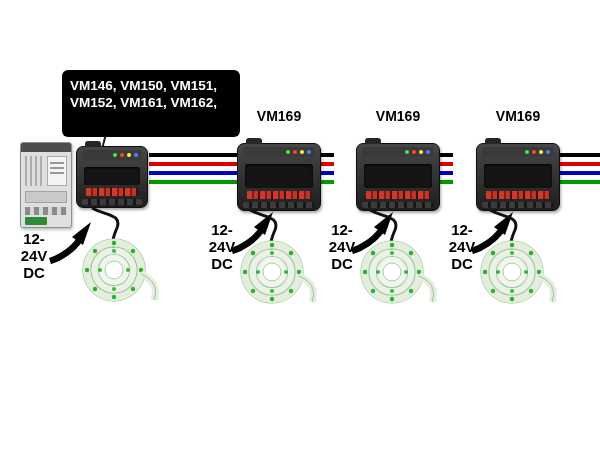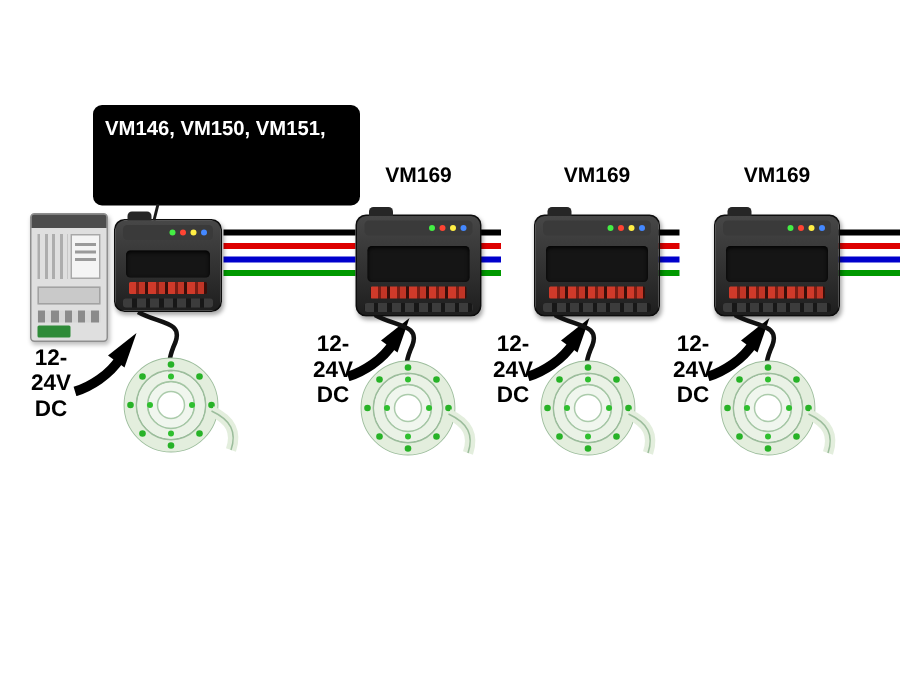--- a/index.html
+++ b/index.html
@@ -89,20 +89,21 @@
       <path d="M79 66 C92 72 96 80 92 92" fill="none" stroke="#9cbd9c" stroke-width="1"></path>
     </symbol>
     <symbol id="arrow-sym" viewBox="0 0 48 44">
       <path d="M4 41 C14 38 27 30 34 19" fill="none" stroke="#000" stroke-width="6.5"></path>
       <polygon points="26,17 45,2 37,25" fill="#000"></polygon>
     </symbol>
   </svg>
 
   <div class="info-box">
     <div>VM146, VM150, VM151,</div>
+    <div>VM152, VM161, VM162,</div>
   </div>
 
   <div class="vm-title" style="left:237px">VM169</div>
   <div class="vm-title" style="left:356px">VM169</div>
   <div class="vm-title" style="left:476px">VM169</div>
 
   <div class="bundle" style="left:149px;top:153px;width:88px">
     <div class="wire w-black"></div>
     <div class="wire w-red"></div>
     <div class="wire w-blue"></div>

